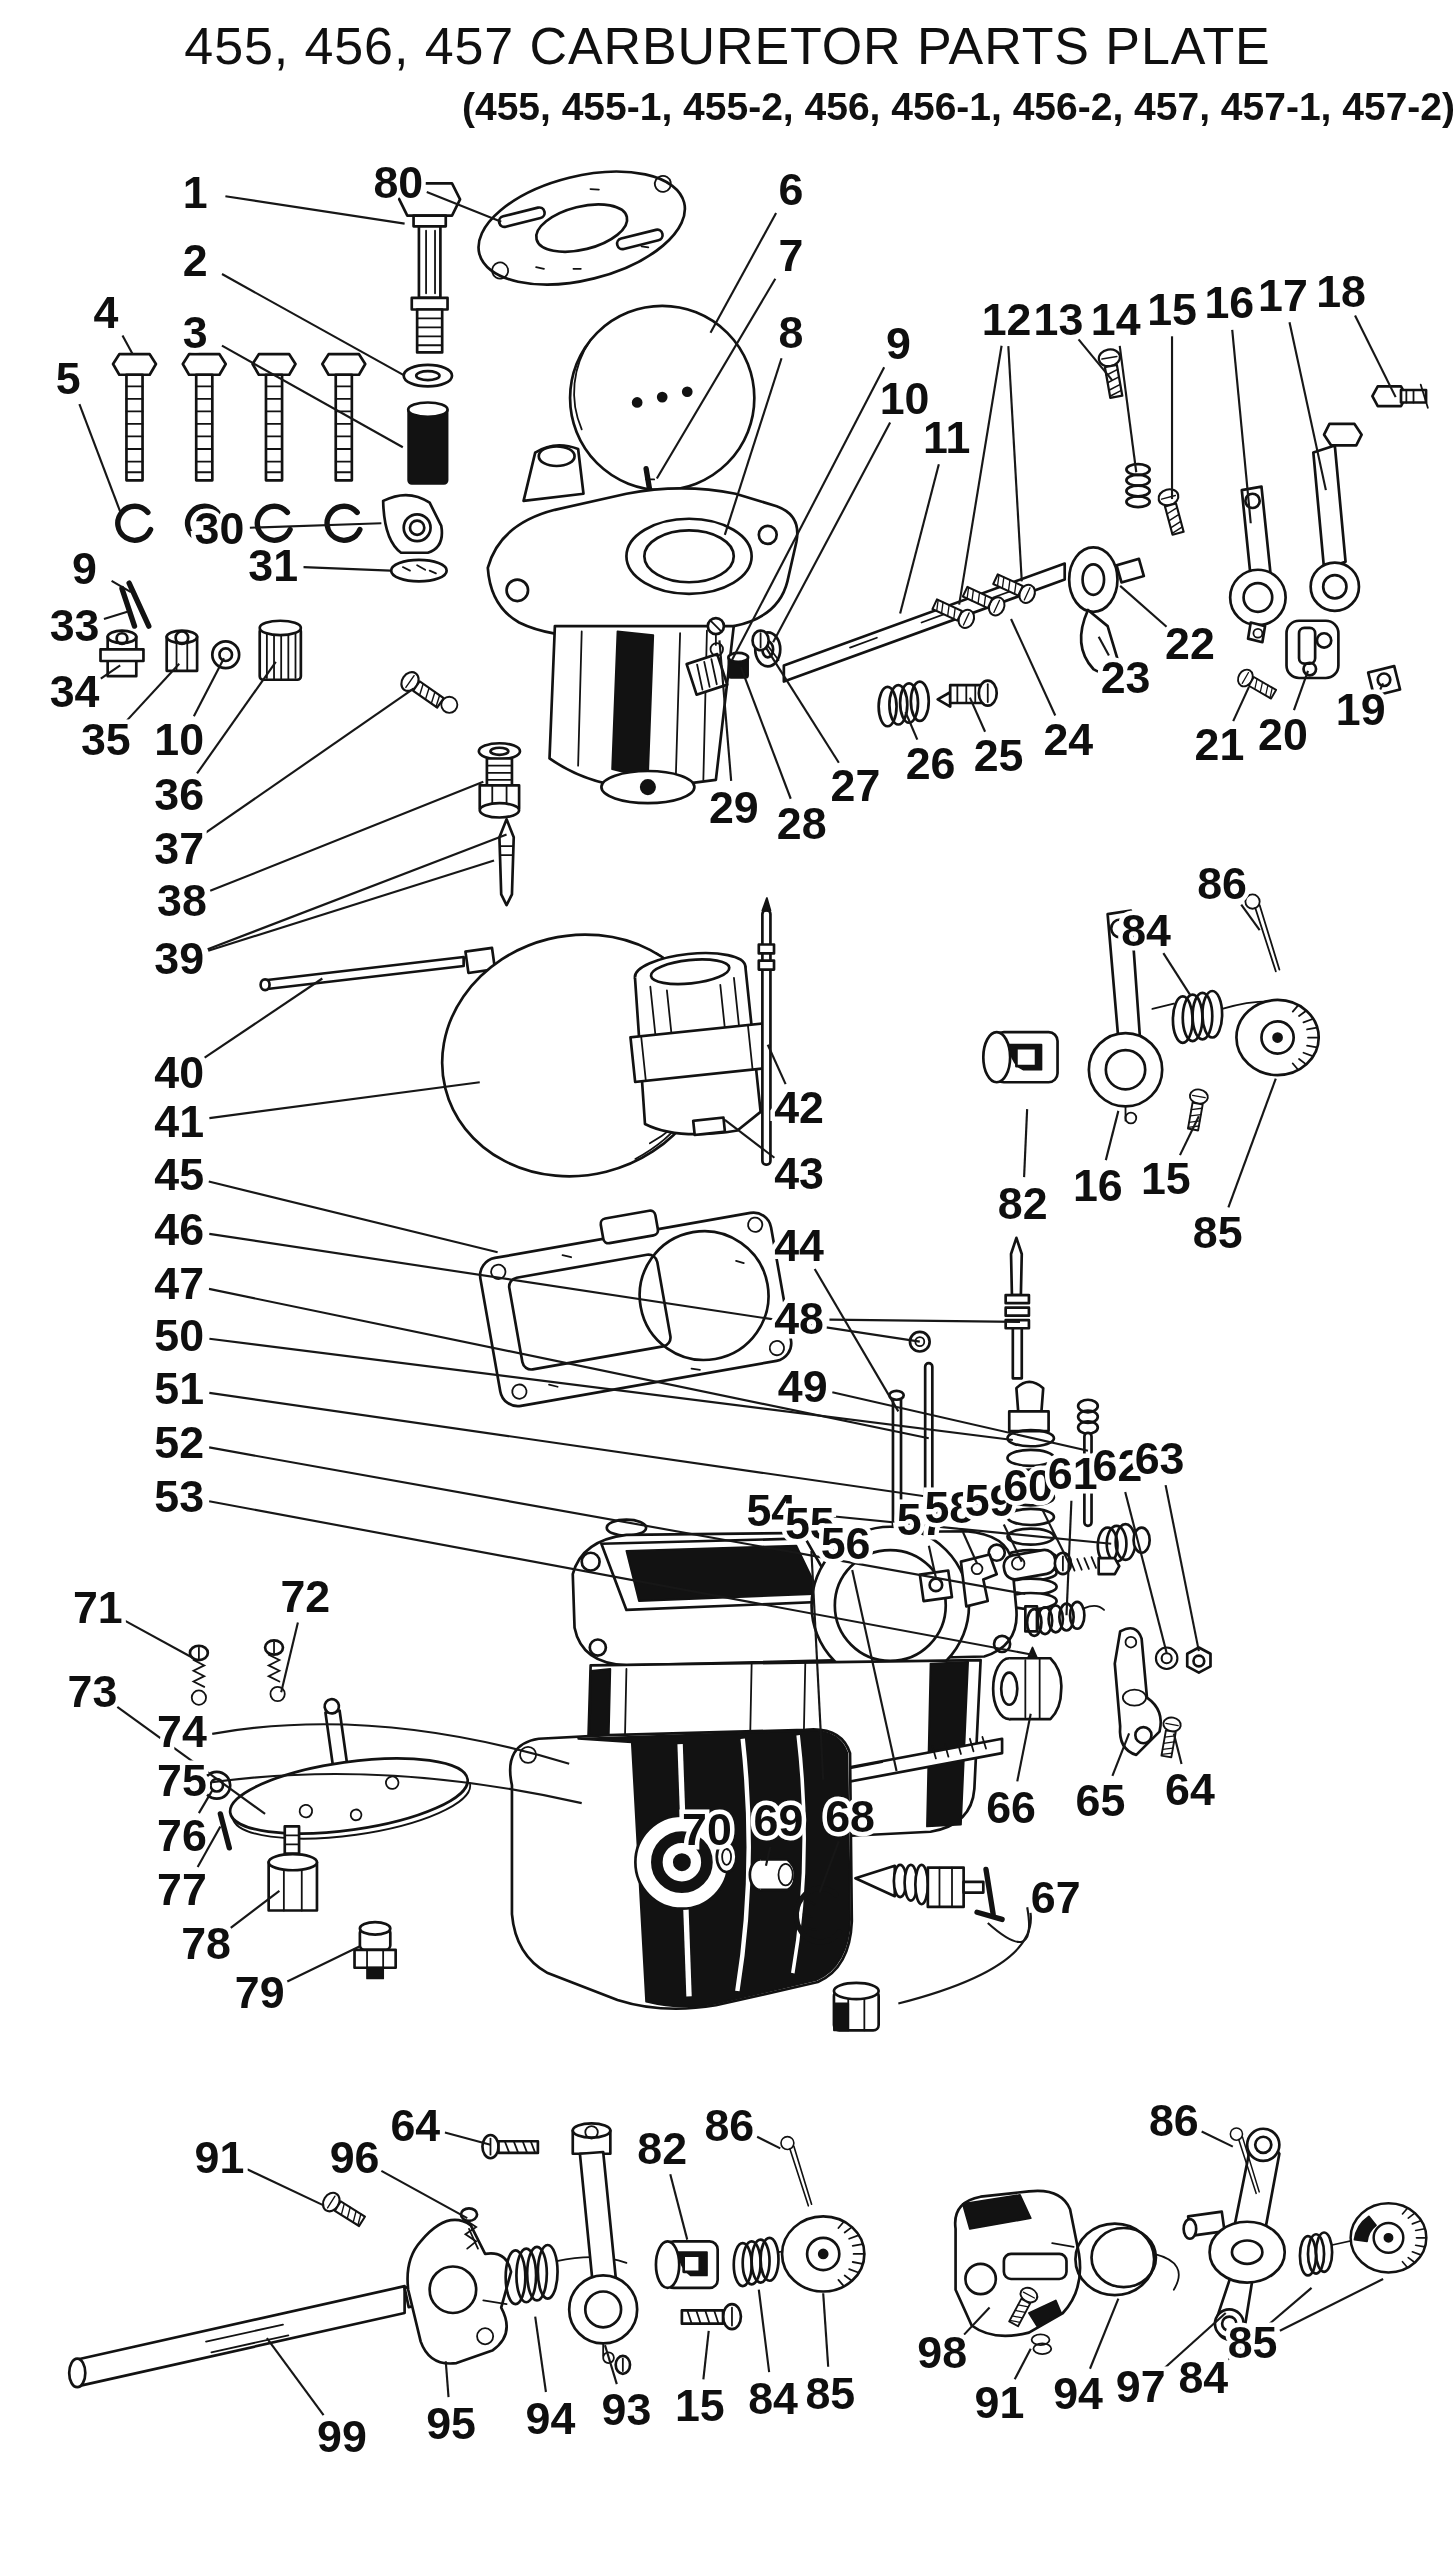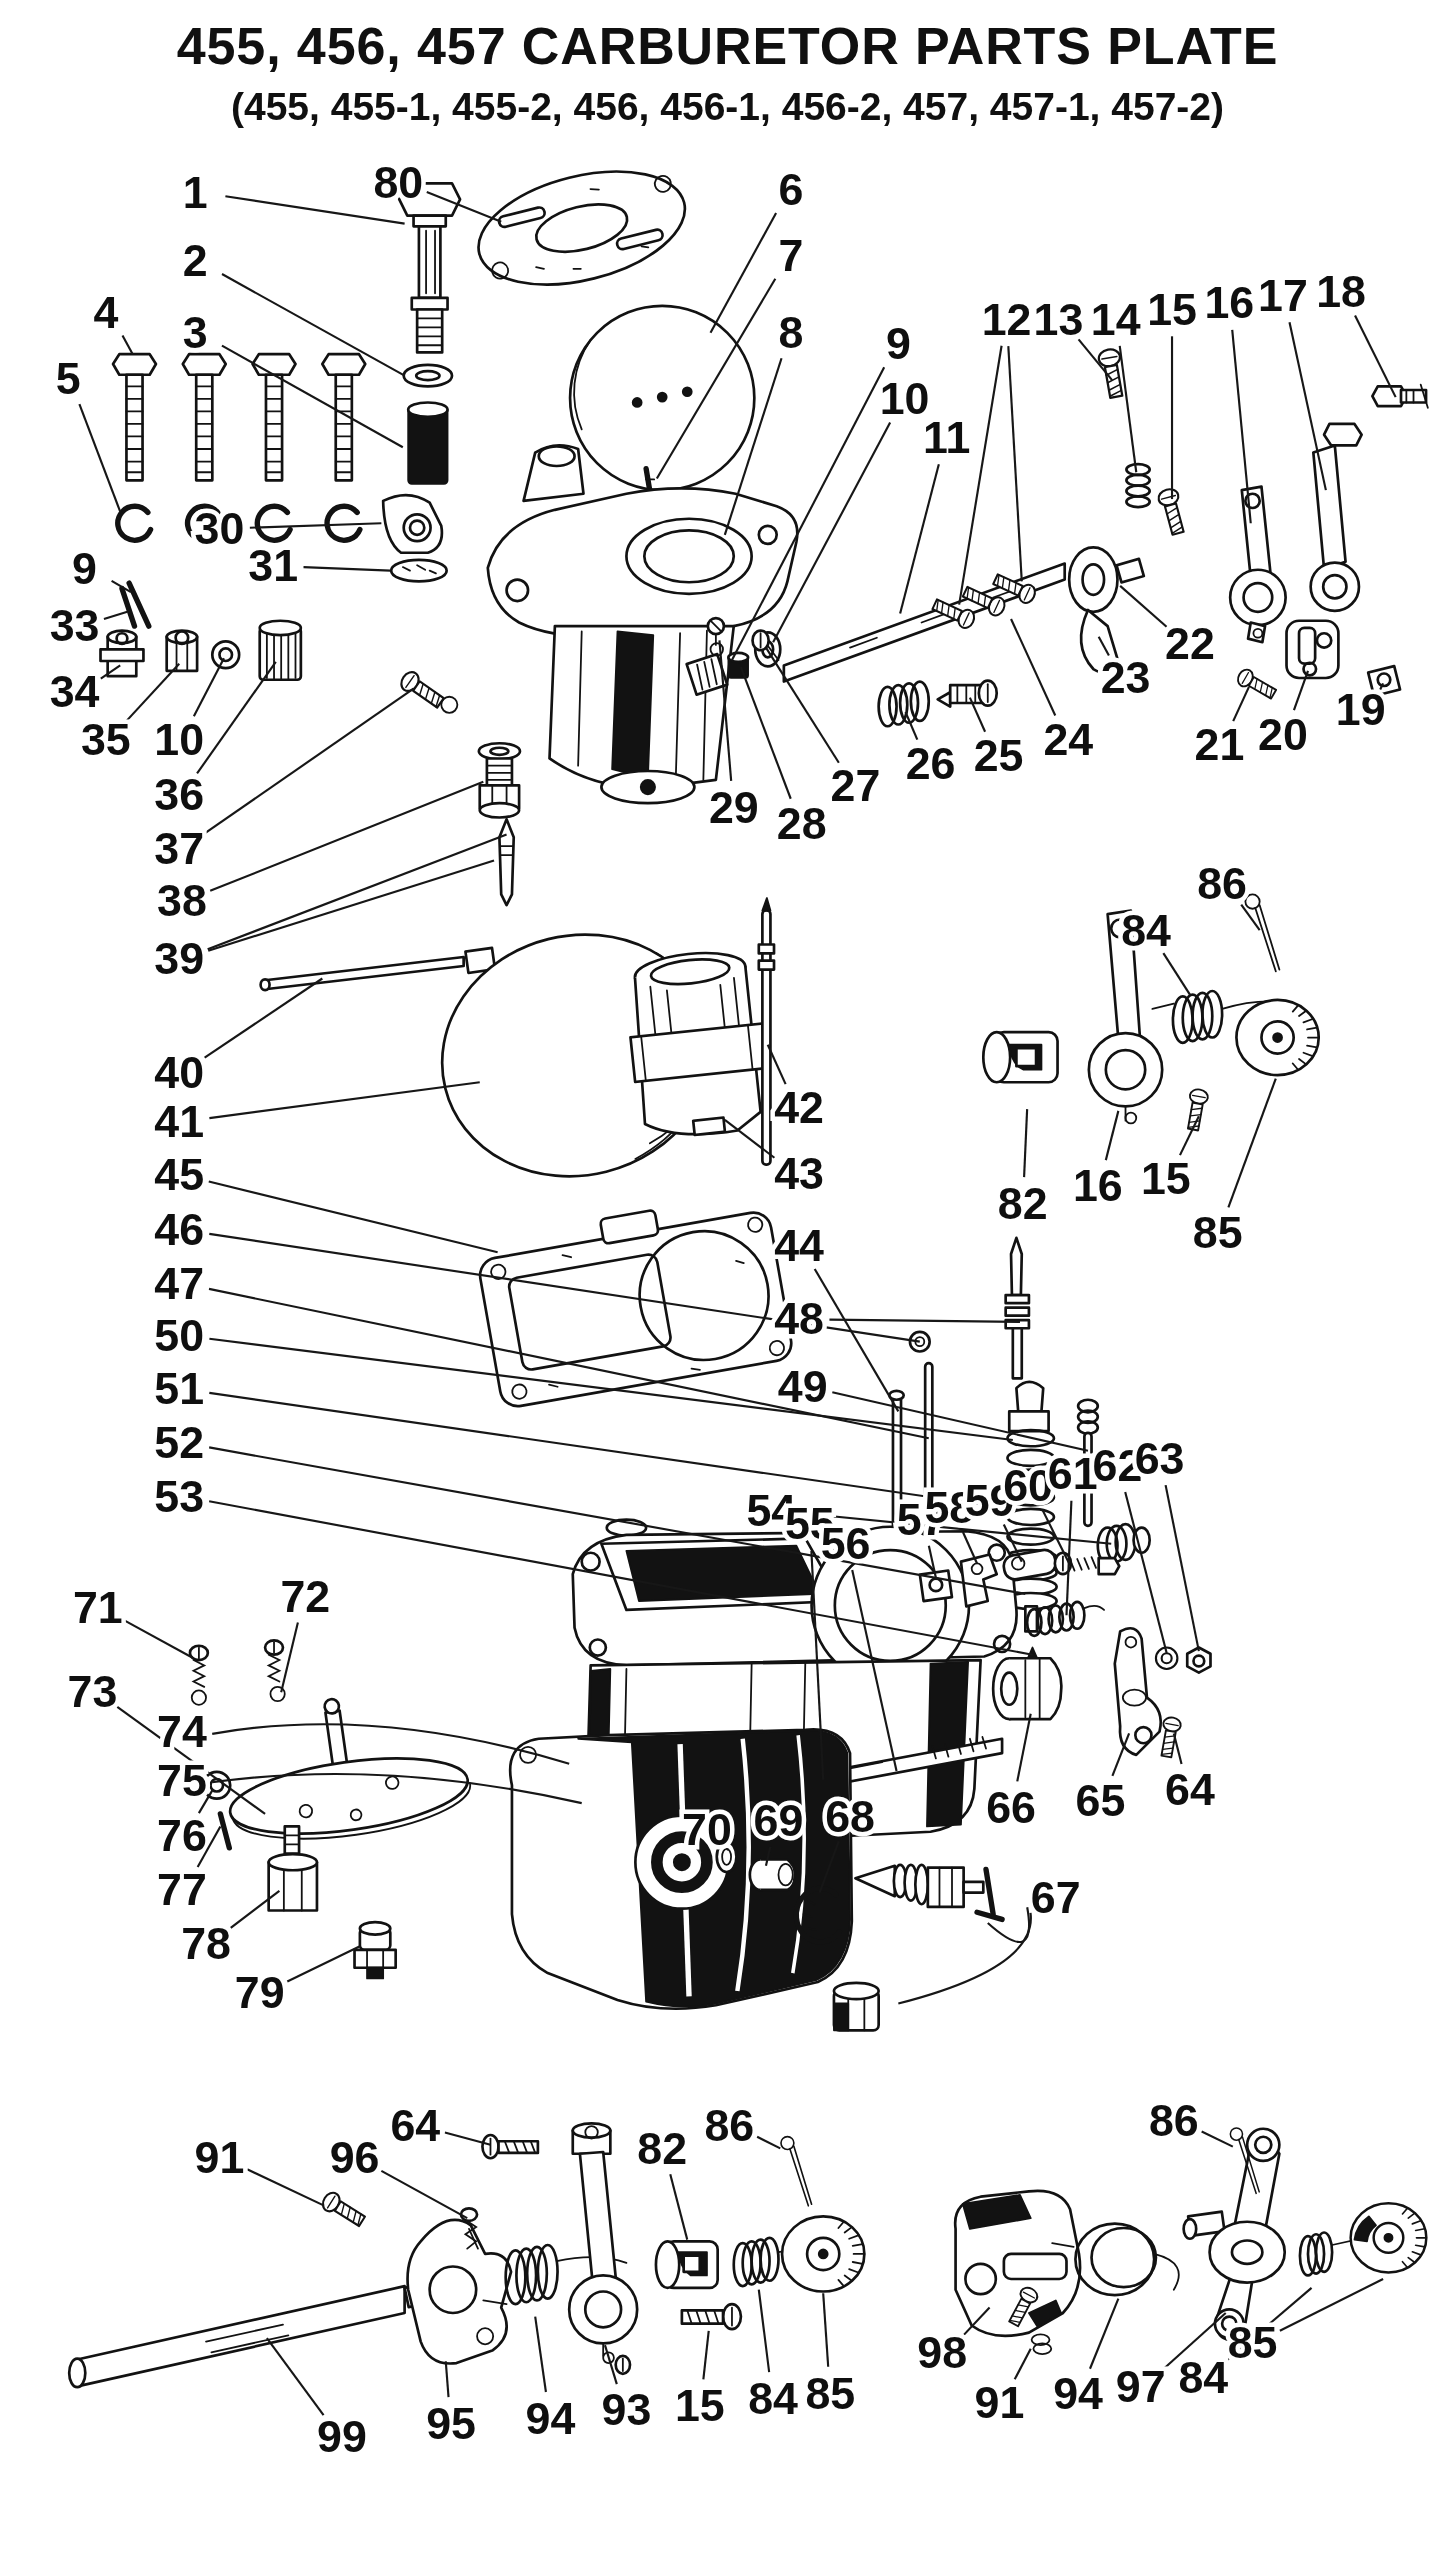--- a/index.html
+++ b/index.html
@@ -1,20 +1,20 @@
 <!DOCTYPE html>
 <html style="font-size:14.3px"><head>
 <meta charset="utf-8">
 <style>
   html,body{margin:0;padding:0;background:#e8e8e8;}
   .page{position:relative;width:1455px;height:2550px;background:#ffffff;margin:0 auto;
         font-family:"Liberation Sans", sans-serif;overflow:hidden;}
   .hdr{position:absolute;top:16px;left:0;width:100%;text-align:center;color:#101010;}
-  .t1{font-size:52px;font-weight:bold;letter-spacing:0.9px;}
-  .t2{font-size:39px;font-weight:bold;margin-top:9px;}
+  .t1{font-size:52px;font-weight:normal;letter-spacing:0.9px;}
+  .t2{font-size:39px;font-weight:bold;margin-top:9px;text-align:right;}
   svg.art{position:absolute;left:0;top:0;width:1455px;height:2550px;}
   .ln{fill:none;stroke:#121212;stroke-width:3;stroke-linecap:round;stroke-linejoin:round;}
   .ln2{fill:none;stroke:#121212;stroke-width:2;stroke-linecap:round;}
   .fw{fill:#ffffff;stroke:#121212;stroke-width:3;stroke-linejoin:round;}
   .fb{fill:#121212;stroke:#121212;stroke-width:2;stroke-linejoin:round;}
   .thick{stroke-width:6;}
   .leader{fill:none;stroke:#171717;stroke-width:2.4;}
   .co{font-family:"Liberation Sans",sans-serif;font-size:50px;font-weight:bold;fill:#0f0f0f;
       text-anchor:middle;paint-order:stroke;stroke:#ffffff;stroke-width:10;}
 </style>

